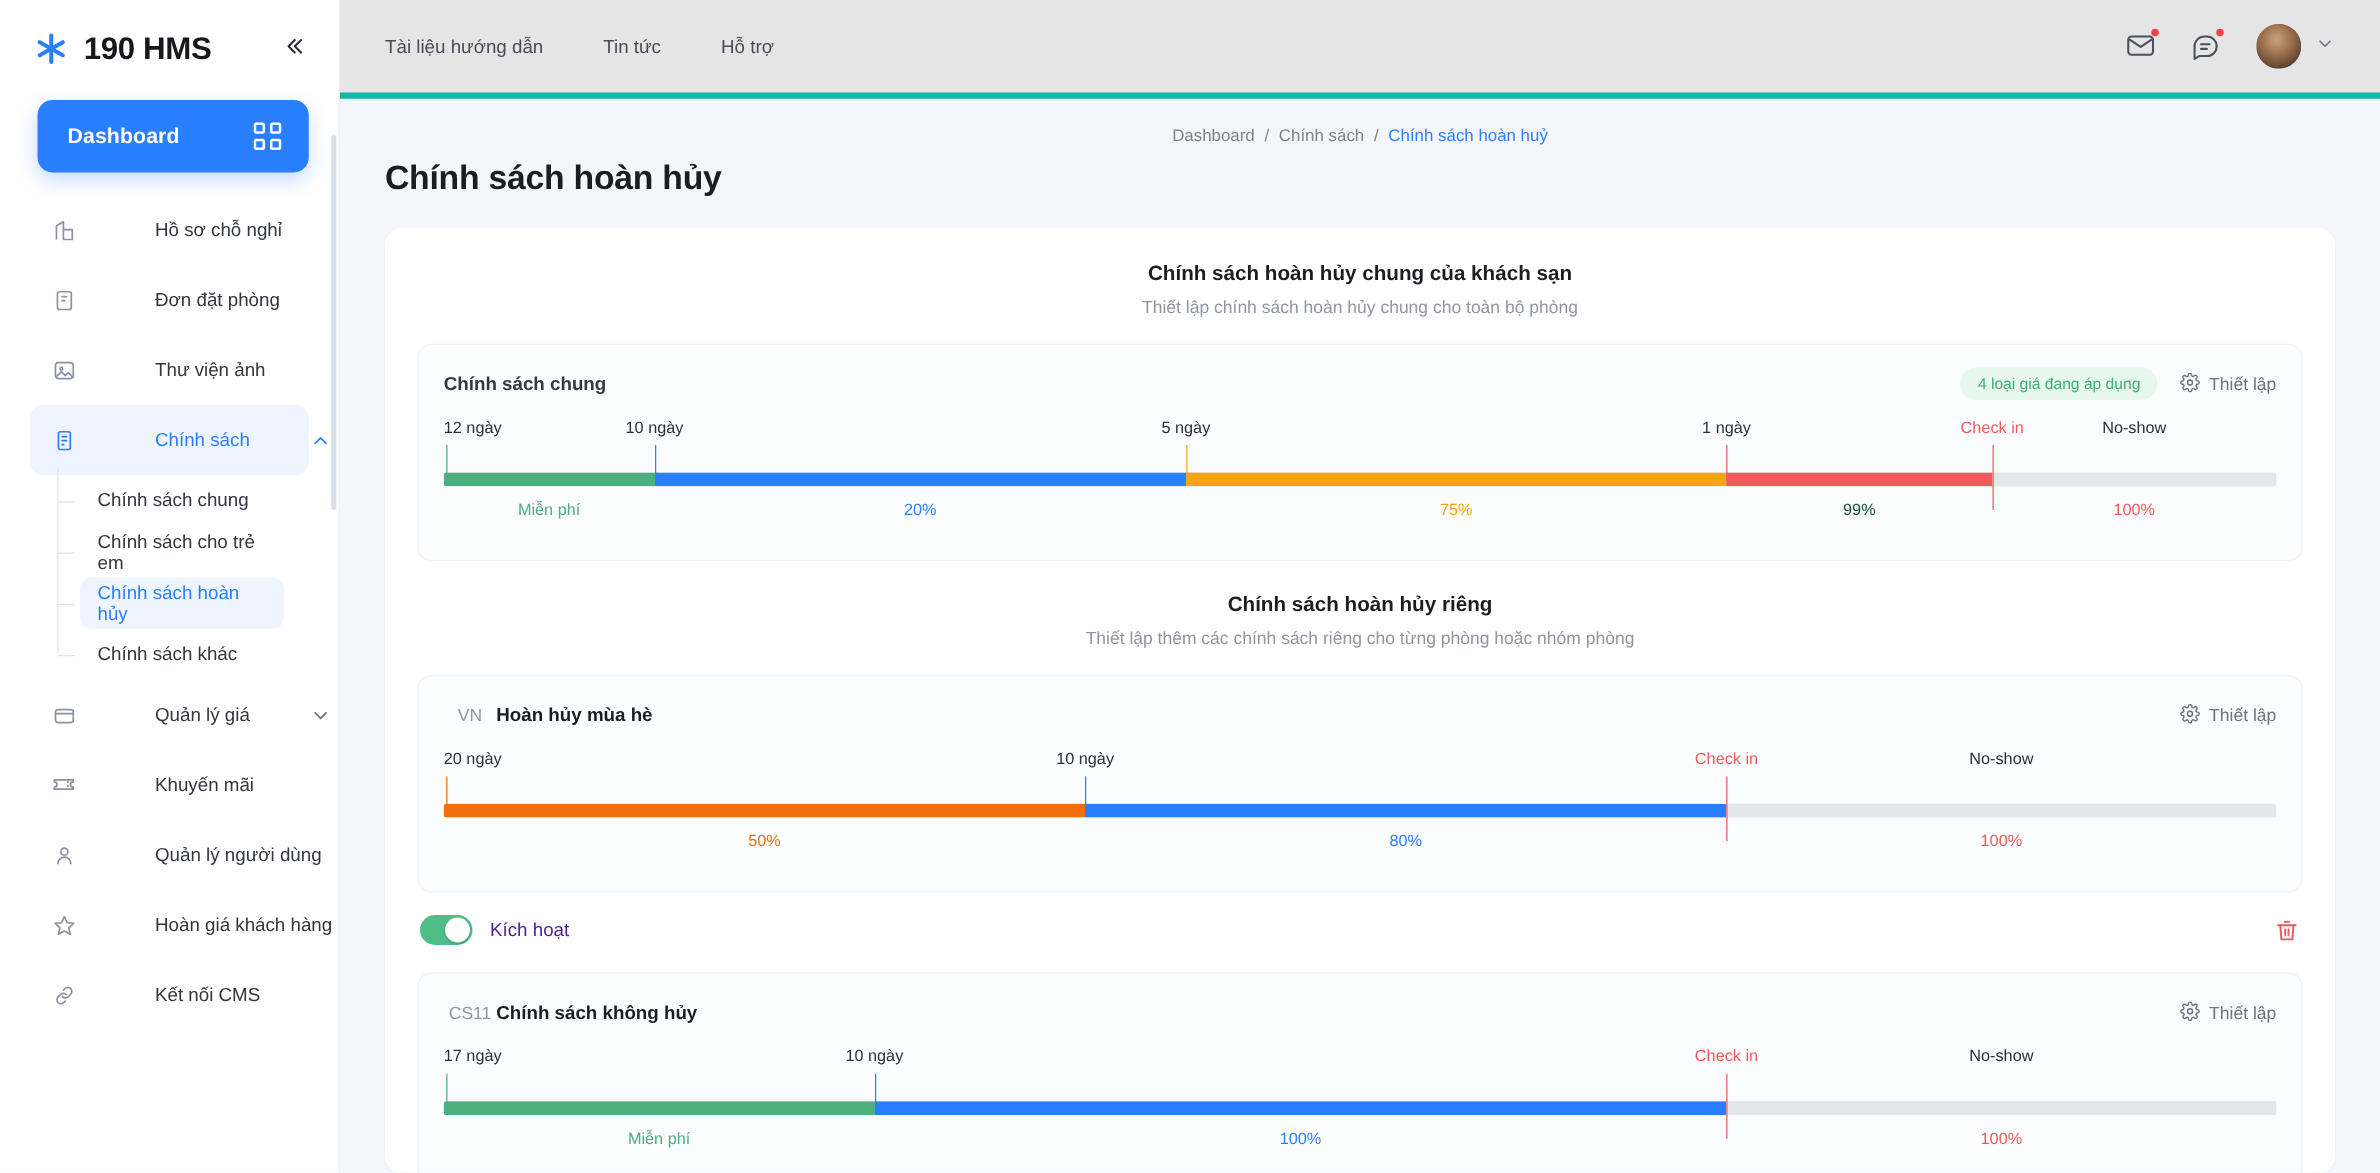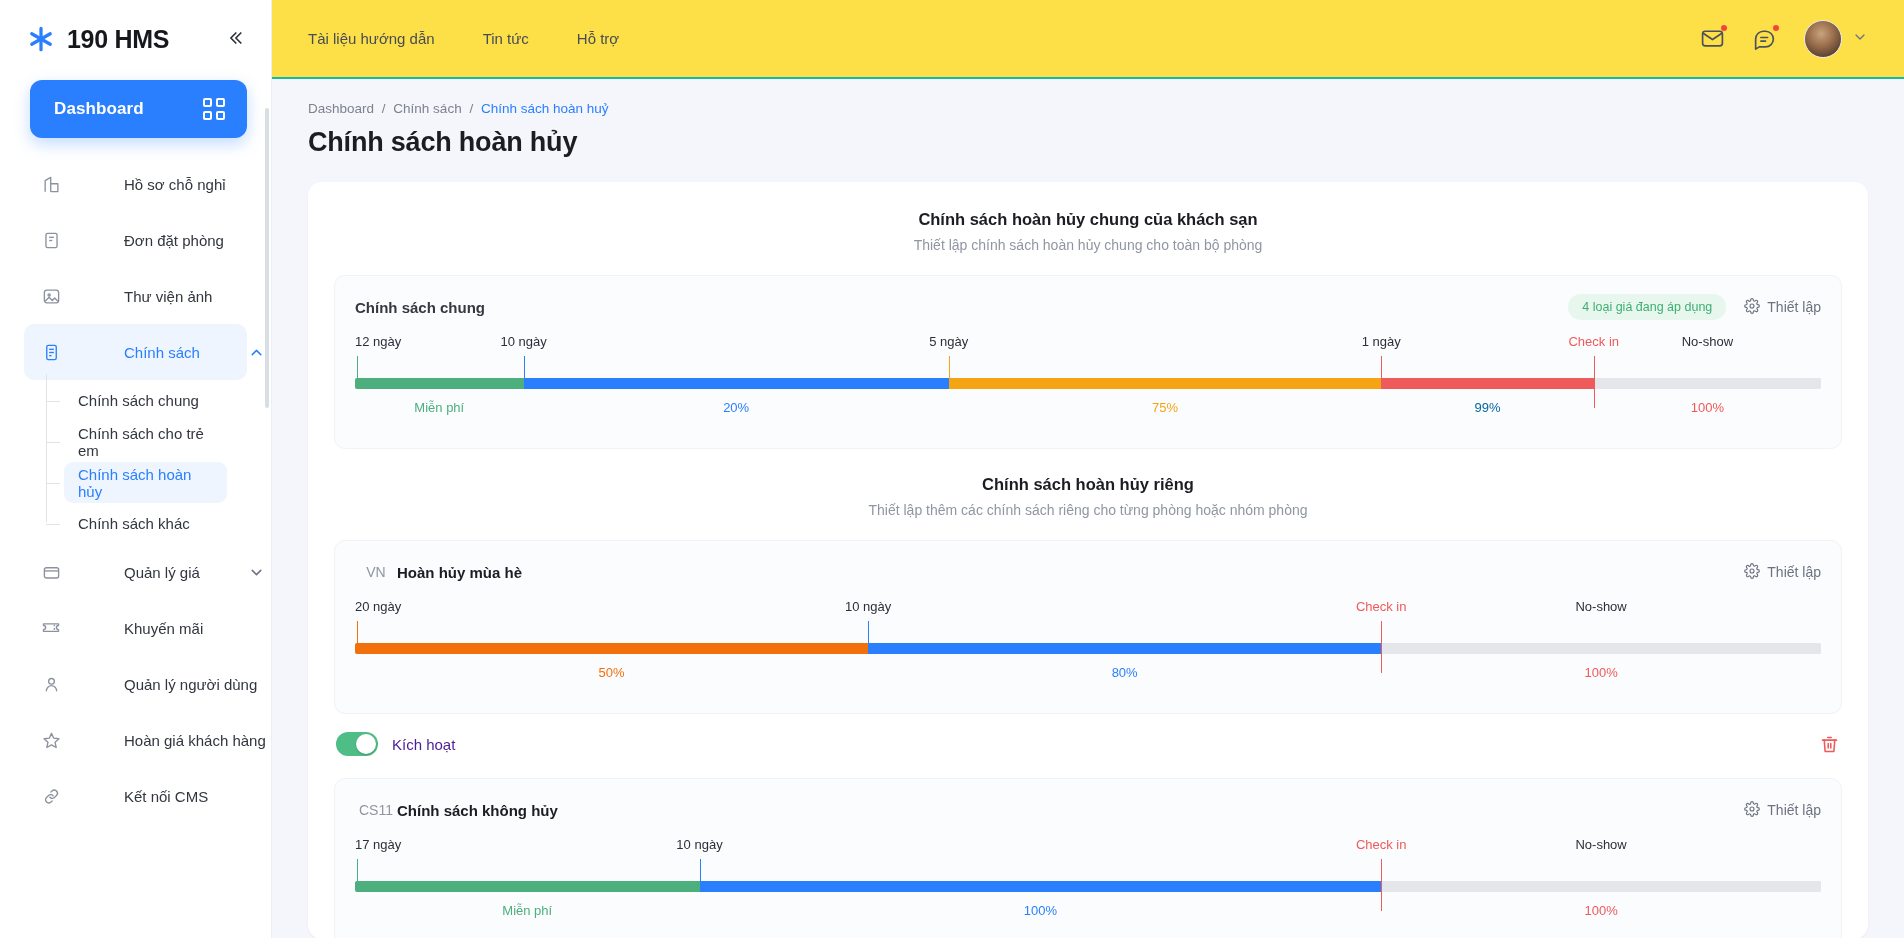--- a/index.html
+++ b/index.html
@@ -78,41 +78,41 @@
   }
   .sub-item.active { background: #eef5ff; color: #2a7fff; }
 
   .sb-scroll { position:absolute; right:2px; top:108px; width:4px; height:300px; background:#d9dde4; border-radius:3px; }
 
   
   .main { flex: 1; height: 938px; display: flex; flex-direction: column; background: #f4f6fb; overflow: hidden; }
 
   .topbar {
     height: 79px; min-height: 79px;
-    background: #fde047;
+    background: #e5e5e5;
     display: flex; align-items: center;
     padding: 0 36px 0 36px;
-    border-bottom: 2px solid #14b8a6;
+    border-bottom: 5px solid #14b8a6;
   }
   .topnav { display: flex; align-items: center; gap: 48px; }
   .topnav a { font-size: 15px; color: #474c57; text-decoration: none; cursor: pointer; }
   .topright { margin-left: auto; display: flex; align-items: center; gap: 26px; }
   .icon-btn { position: relative; width: 26px; height: 26px; color: #4b515c; cursor: pointer; }
   .dot { position: absolute; top: -1px; right: -1px; width: 6px; height: 6px; border-radius: 50%; background: #f2453d; }
   .avatar-wrap { display: flex; align-items: center; gap: 10px; cursor: pointer; }
   .avatar {
     width: 38px; height: 38px; border-radius: 50%;
     background: radial-gradient(circle at 45% 35%, #c9a37e 0%, #9b6f4d 40%, #5e4430 75%, #3d2c20 100%);
     border: 1px solid #e6e8ec;
   }
   .caret { color: #6b7280; font-size: 15px; }
 
   .content { flex: 1; overflow: hidden; padding: 0 36px; }
 
-  .crumbs { font-size: 13.5px; color: #7d828d; margin-top: 22px; }
+  .crumbs { font-size: 13.5px; color: #7d828d; margin-top: 22px; text-align: center; }
   .crumbs .sep { margin: 0 4px; }
   .crumbs .cur { color: #2a7fff; }
   .page-title { font-size: 27px; font-weight: bold; color: #1b1d22; margin-top: 11px; letter-spacing: -.2px; }
 
   .card {
     margin-top: 24px;
     background: #fff;
     border-radius: 14px;
     padding: 28px 26px 10px 26px;
     box-shadow: 0 1px 2px rgba(20,24,40,.05);
@@ -394,21 +394,21 @@
               <div class="tl-tick" style="left: calc(0% + 2px); background: rgb(76, 175, 125);"></div>
               <div class="tl-bot-lab" style="left: 5.75%; transform: translateX(-50%); color: rgb(76, 175, 125);">Miễn phí</div>
               <div class="tl-top-lab" style="left: 11.5%; transform: translateX(-50%);">10 ngày</div>
               <div class="tl-tick" style="left: calc(11.5% + 0px); background: rgb(42, 127, 255);"></div>
               <div class="tl-bot-lab" style="left: 26%; transform: translateX(-50%); color: rgb(42, 127, 255);">20%</div>
               <div class="tl-top-lab" style="left: 40.5%; transform: translateX(-50%);">5 ngày</div>
               <div class="tl-tick" style="left: calc(40.5% + 0px); background: rgb(245, 165, 20);"></div>
               <div class="tl-bot-lab" style="left: 55.25%; transform: translateX(-50%); color: rgb(245, 165, 20);">75%</div>
               <div class="tl-top-lab" style="left: 70%; transform: translateX(-50%);">1 ngày</div>
               <div class="tl-tick" style="left: calc(70% + 0px); background: rgb(239, 90, 90);"></div>
-              <div class="tl-bot-lab" style="left: 77.25%; transform: translateX(-50%); color: #0369a1;">99%</div>
+              <div class="tl-bot-lab" style="left: 77.25%; transform: translateX(-50%); color: #14532d;">99%</div>
               <div class="tl-top-lab" style="color: rgb(239, 90, 90); left: 84.5%; transform: translateX(-50%);">Check in</div>
               <div class="tl-tick" style="left: calc(84.5% + 0px); background: rgb(239, 90, 90); height: 52px; top: 22px;"></div>
               <div class="tl-bot-lab" style="left: 92.25%; transform: translateX(-50%); color: rgb(239, 90, 90);">100%</div>
               <div class="tl-top-lab" style="left: 92.25%; transform: translateX(-50%); color: rgb(43, 47, 56);">No-show</div>
             </div>
         </div>
 
         <div style="margin-top:26px">
           <h2 class="sec-title">Chính sách hoàn hủy riêng</h2>
           <p class="sec-sub">Thiết lập thêm các chính sách riêng cho từng phòng hoặc nhóm phòng</p>

